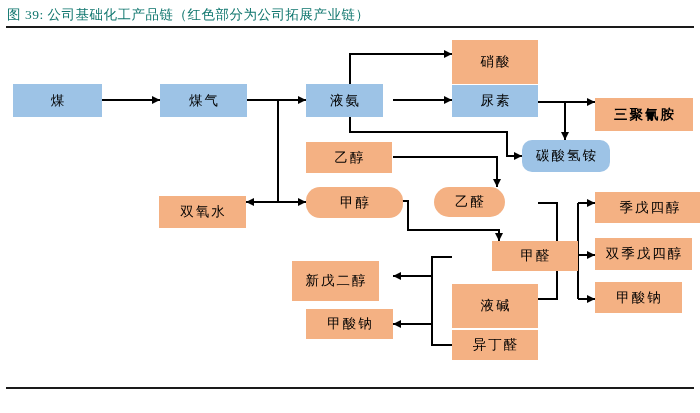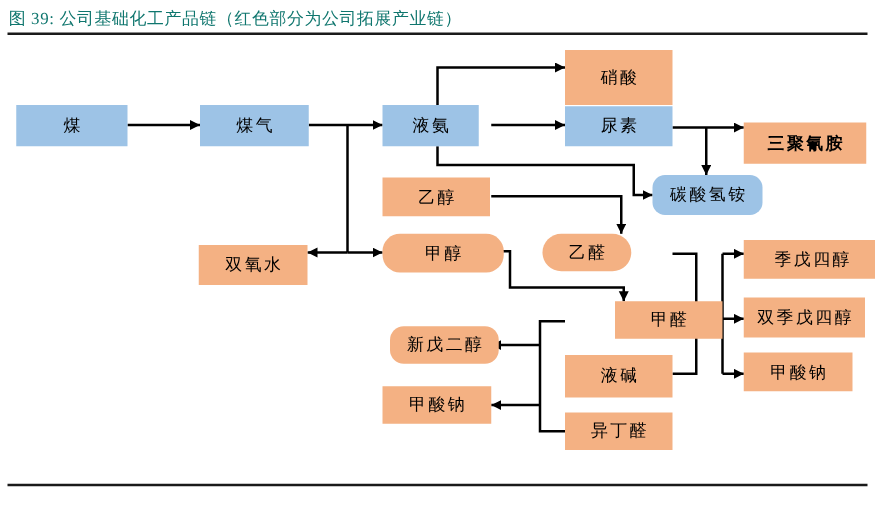--- a/index.html
+++ b/index.html
@@ -111,22 +111,22 @@
       <div class="node base" style="left: 452px; top: 85px; width: 86px; height: 32px;">尿素</div>
       <div class="node expansion" style="left: 595px; top: 98px; width: 98px; height: 33px; font-weight: bold;">三聚氰胺</div>
       <div class="node base" style="left: 522px; top: 140px; width: 88px; height: 32px; border-radius: 10px;">碳酸氢铵</div>
       <div class="node expansion" style="left: 306px; top: 142px; width: 86px; height: 31px;">乙醇</div>
       <div class="node expansion" style="left: 159px; top: 196px; width: 87px; height: 32px;">双氧水</div>
       <div class="node expansion" style="left: 306px; top: 187px; width: 97px; height: 31px; border-radius: 14px;">甲醇</div>
       <div class="node expansion" style="left: 434px; top: 187px; width: 71px; height: 30px; border-radius: 15px;">乙醛</div>
       <div class="node expansion" style="left: 595px; top: 192px; width: 109px; height: 31px;">季戊四醇</div>
       <div class="node expansion" style="left: 452px; top: 241px; width: 86px; height: 30px; margin-left: 40px;">甲醛</div>
       <div class="node expansion" style="left: 595px; top: 238px; width: 97px; height: 32px;">双季戊四醇</div>
-      <div class="node expansion" style="left: 312px; top: 261px; width: 87px; height: 30px; border-radius: 11px;">新戊二醇</div>
-      <div class="node expansion" style="left: 452px; top: 284px; width: 86px; height: 34px;">液碱</div>
+      <div class="node expansion" style="left: 292px; top: 261px; width: 87px; height: 40px;">新戊二醇</div>
+      <div class="node expansion" style="left: 452px; top: 284px; width: 86px; height: 44px;">液碱</div>
       <div class="node expansion" style="left: 595px; top: 282px; width: 87px; height: 31px;">甲酸钠</div>
       <div class="node expansion" style="left: 306px; top: 309px; width: 87px; height: 30px;">甲酸钠</div>
       <div class="node expansion" style="left: 452px; top: 330px; width: 86px; height: 30px; text-align: right;">异丁醛</div>
     </div>
 
   <div class="footer-rule"></div>
 
 </div>
 
 </body></html>

